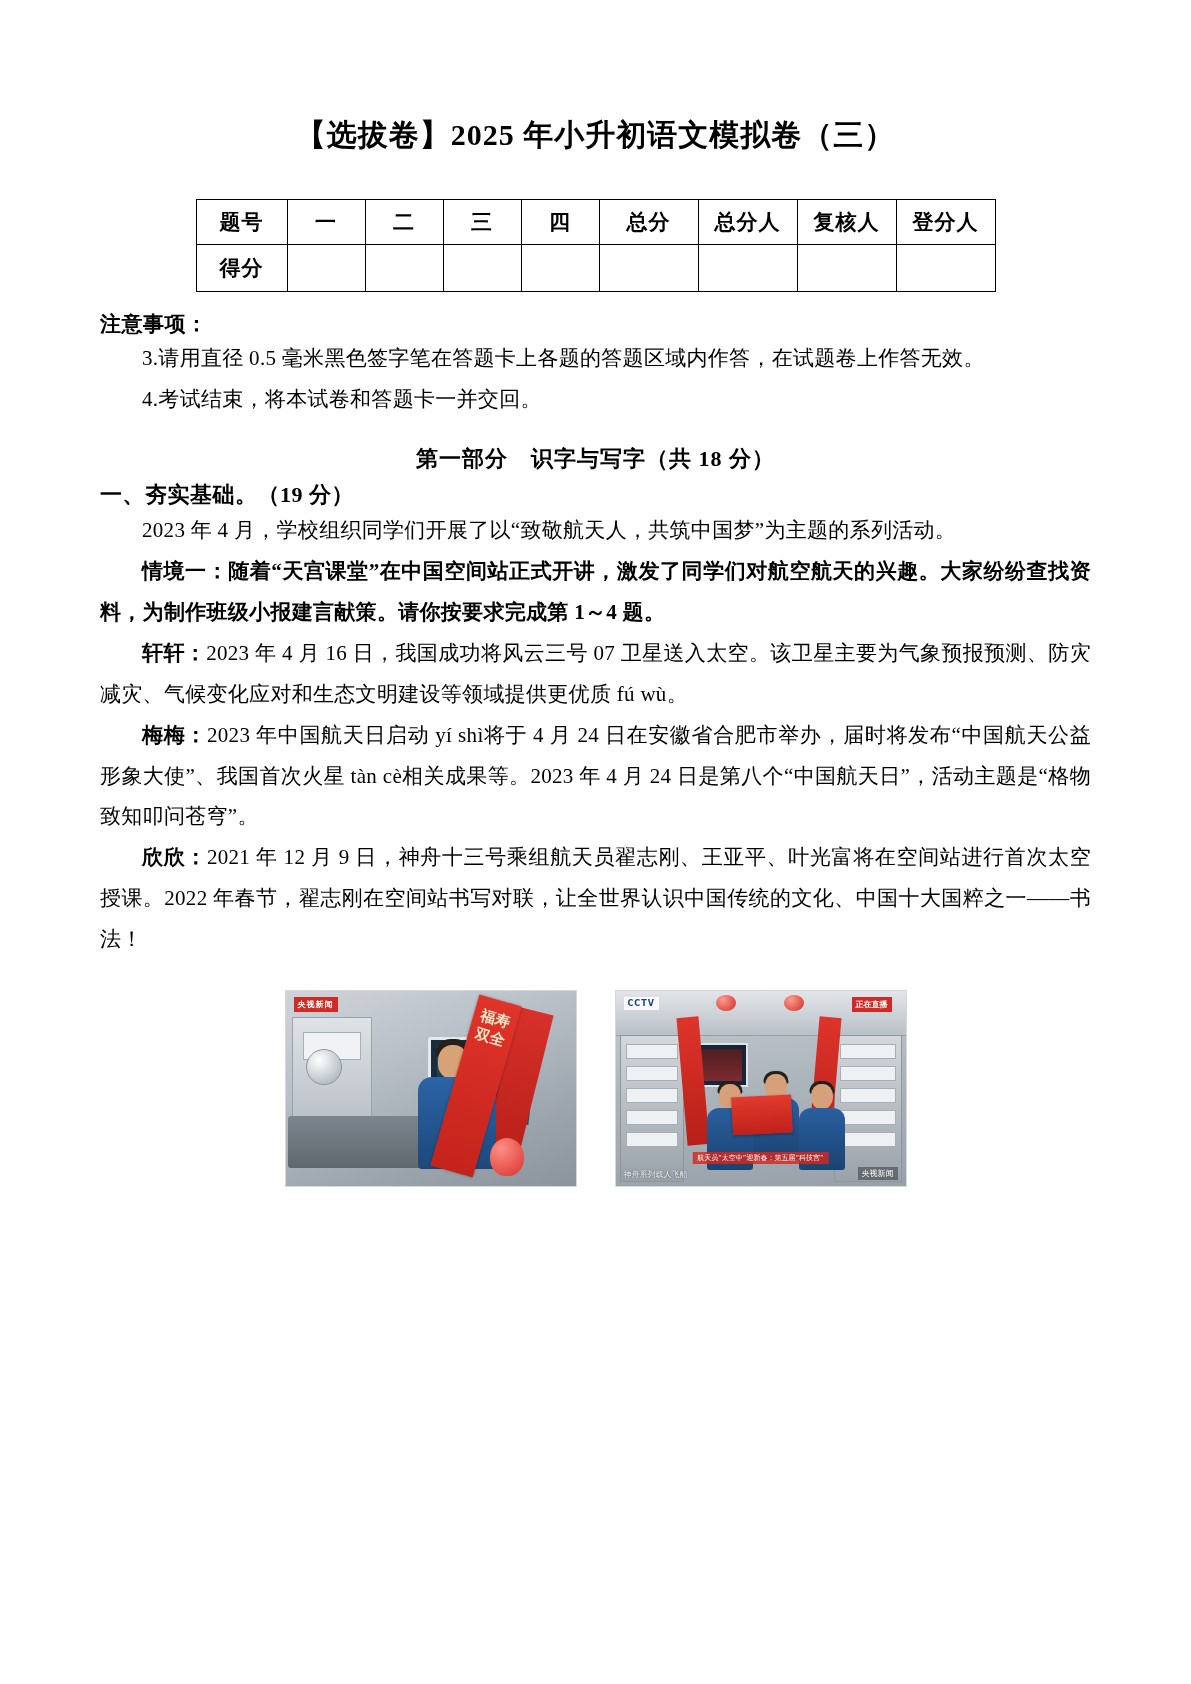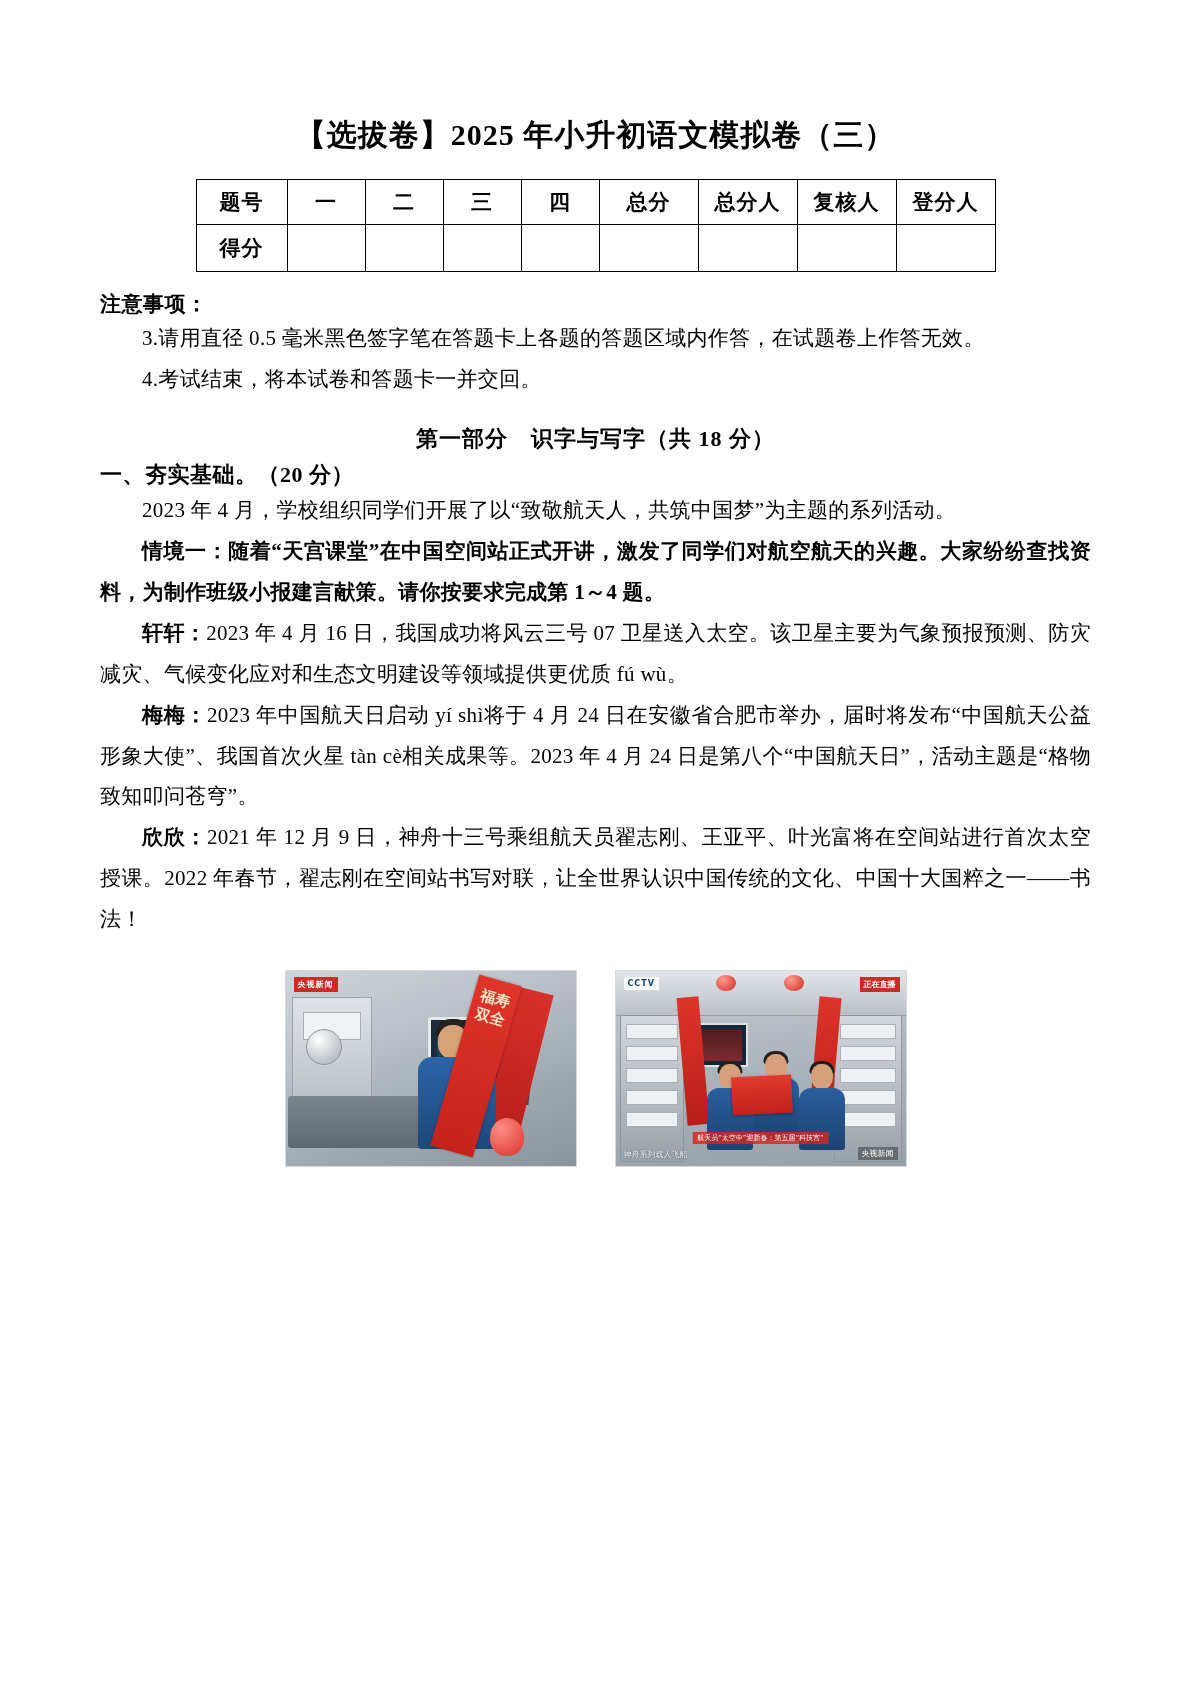--- a/index.html
+++ b/index.html
@@ -25,21 +25,21 @@
   .doc-title {
     text-align: center;
     font-size: 30px;
     font-weight: bold;
     letter-spacing: 1px;
     margin-top: 112px;
     margin-bottom: 0;
     line-height: 1.5;
   }
   .score-table-wrap {
-    margin-top: 22px;
+    margin-top: 42px;
     display: flex;
     justify-content: center;
   }
   table.score-table {
     border-collapse: collapse;
     width: 790px;
     table-layout: fixed;
   }
   table.score-table td {
     border: 1px solid #000;
@@ -248,21 +248,21 @@
     position:absolute; left:100px; top:4px; width:20px; height:16px; border-radius:50%;
     background: radial-gradient(circle at 35% 30%, #ff9b8f, #cf2a22);
   }
   .p2-lantern.b { left:168px; }
   .p2-logo-l {
     position:absolute; left:8px; top:6px;
     background:rgba(255,255,255,.85); color:#15467f; font-size:8px; font-weight:bold;
     padding:2px 4px; letter-spacing:1px; font-family:"DejaVu Sans", sans-serif;
   }
   .p2-logo-r {
-    position:absolute; right:6px; top:6px; display:flex; align-items:center; gap:2px;
+    position:absolute; right:14px; top:6px; display:flex; align-items:center; gap:2px;
   }
   .p2-logo-r .tag {
     background:#cf2a24; color:#fff; font-size:8px; font-weight:bold; padding:2px 4px;
     font-family:"DejaVu Sans", sans-serif;
   }
   .p2-caption {
     position:absolute; left:50%; transform:translateX(-50%); bottom:22px;
     background: rgba(210,40,32,.82); color:#fff; font-size:7px; padding:1px 5px;
     white-space:nowrap; font-family:"DejaVu Sans", sans-serif;
   }
@@ -312,21 +312,21 @@
       </table>
   </div>
 
   <div class="notice-heading">注意事项：</div>
 
   <p class="body-line">3.请用直径 0.5 毫米黑色签字笔在答题卡上各题的答题区域内作答，在试题卷上作答无效。</p>
   <p class="body-line">4.考试结束，将本试卷和答题卡一并交回。</p>
 
   <div class="part-heading">第一部分　识字与写字（共 18 分）</div>
 
-  <div class="section-heading">一、夯实基础。（20 分）</div>
+  <div class="section-heading">一、夯实基础。（19 分）</div>
 
   <p class="body-line">2023 年 4 月，学校组织同学们开展了以“致敬航天人，共筑中国梦”为主题的系列活动。</p>
 
   <p class="body-line bold-line"><span>情境一：</span><span>随着“天宫课堂”在中国空间站正式开讲，激发了同学们对航空航天的兴趣。大家纷纷查找资料，为制作班级小报建言献策。请你按要求完成第 1～4 题。</span></p>
 
 
   <p class="body-line"><span class="speaker">轩轩：</span><span>2023 年 4 月 16 日，我国成功将风云三号 07 卫星送入太空。该卫星主要为气象预报预测、防灾减灾、气候变化应对和生态文明建设等领域提供更优质 fú wù。</span></p>
 
   <p class="body-line"><span class="speaker">梅梅：</span><span>2023 年中国航天日启动 yí shì将于 4 月 24 日在安徽省合肥市举办，届时将发布“中国航天公益形象大使”、我国首次火星 tàn cè相关成果等。2023 年 4 月 24 日是第八个“中国航天日”，活动主题是“格物致知叩问苍穹”。</span></p>
 

